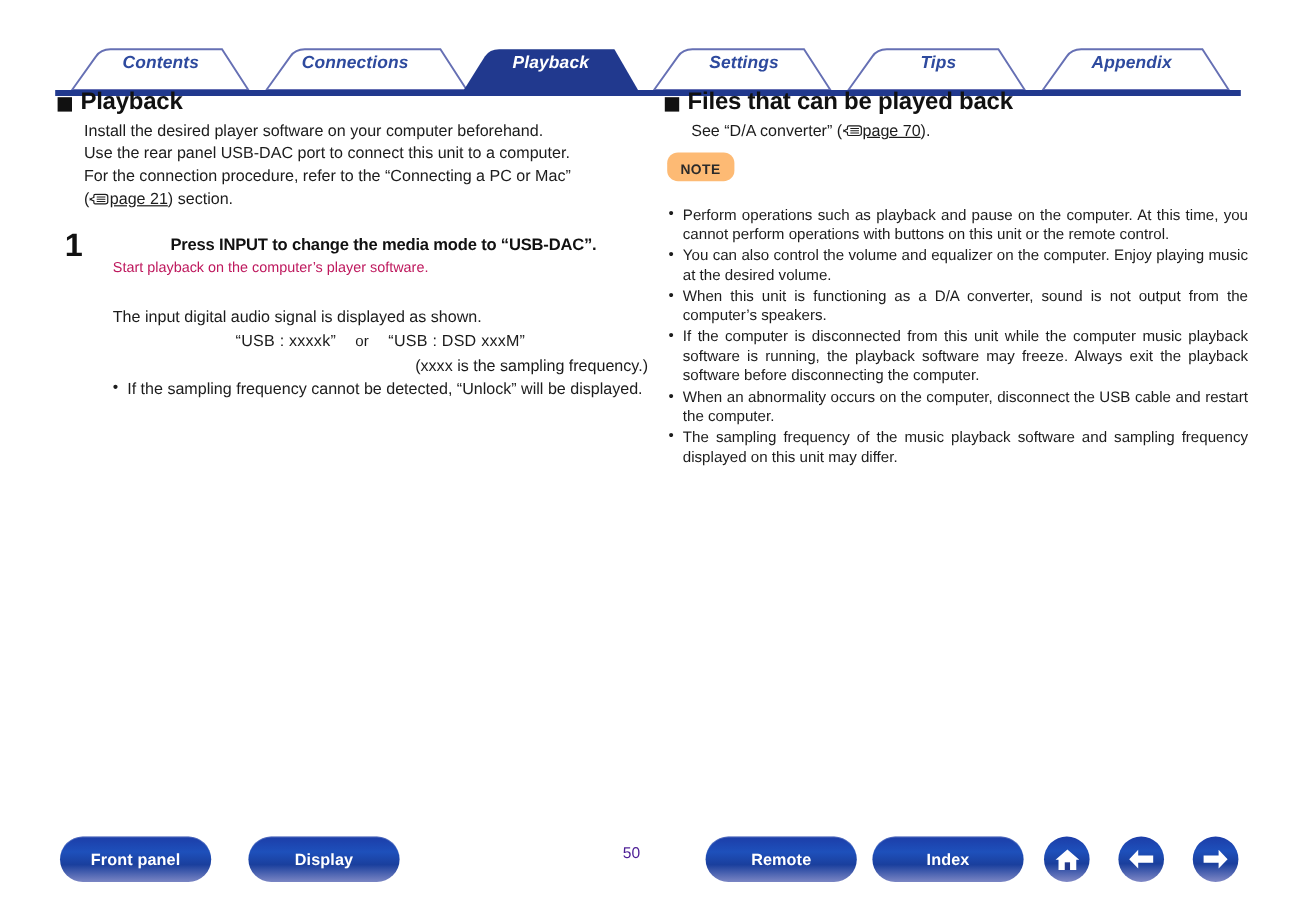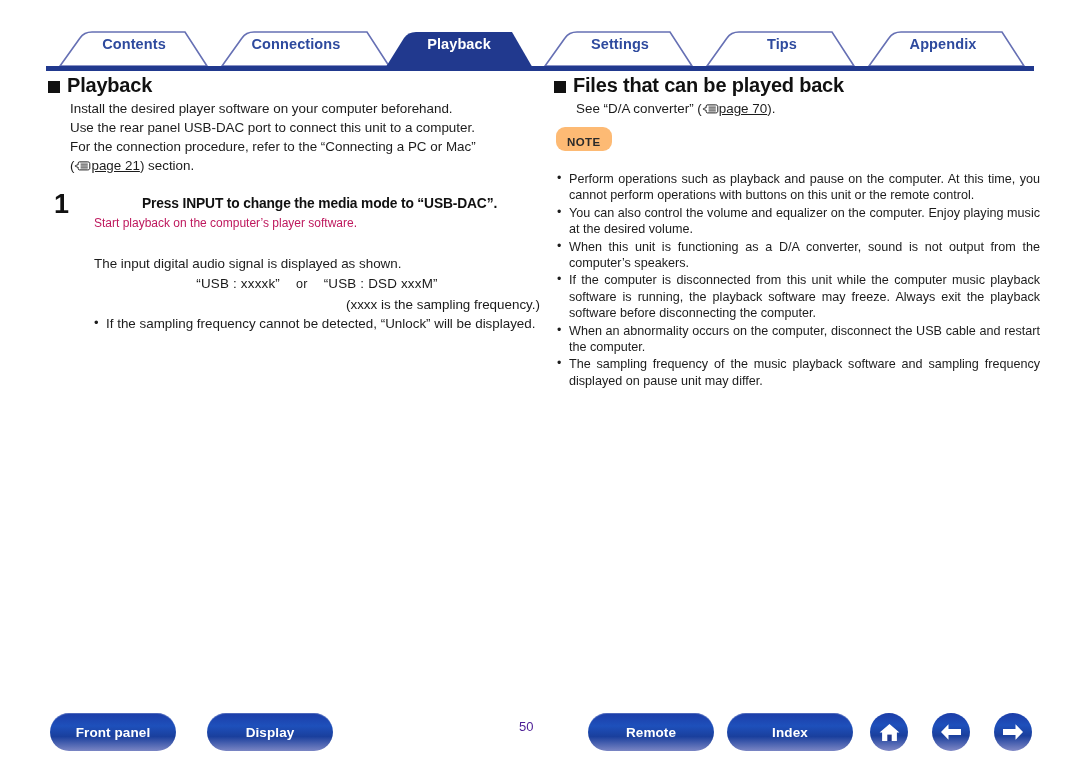--- a/index.html
+++ b/index.html
@@ -16,23 +16,24 @@
   .page {
     position: relative;
     width: 1080px;
     height: 761px;
     background: #ffffff;
   }
 
   
   .tabbar {
     position: absolute;
-    left: 0; top: 4px;
+    left: 0; top: 13px;
     width: 979px;
     height: 68px;
+    font-style: italic;
   }
   .tabbar-svg { position: absolute; left: 0; top: 0; }
 
   .tab-label {
     position: absolute;
     top: 40px;
     transform: translate(-50%, -50%);
     font-size: 14.5px;
     font-weight: bold;
     color: #2e4a9e;
@@ -170,21 +171,21 @@
   ul.notes li:before {
     content: "\2022";
     position: absolute;
     left: 1px; top: -1px;
     font-size: 12.5px;
   }
 
   
   .footer {
     position: absolute;
-    left: 0; bottom: 2px;
+    left: 0; bottom: 18px;
     width: 872px;
     height: 46px;
     text-align: right;
   }
   .pill {
     position: absolute;
     top: 0;
     height: 38px;
     border-radius: 19px;
     background: linear-gradient(180deg,#1c3da8 0%, #1e50bb 34%, #1a3f9d 62%, #7b86c4 100%);
@@ -295,21 +296,21 @@
     </div>
 
     <div class="note-badge">NOTE</div>
 
     <ul class="notes">
       <li>Perform operations such as playback and pause on the computer. At this time, you cannot perform operations with buttons on this unit or the remote control.</li>
       <li>You can also control the volume and equalizer on the computer. Enjoy playing music at the desired volume.</li>
       <li>When this unit is functioning as a D/A converter, sound is not output from the computer’s speakers.</li>
       <li>If the computer is disconnected from this unit while the computer music playback software is running, the playback software may freeze. Always exit the playback software before disconnecting the computer.</li>
       <li>When an abnormality occurs on the computer, disconnect the USB cable and restart the computer.</li>
-      <li>The sampling frequency of the music playback software and sampling frequency displayed on pause unit may differ.</li>
+      <li>The sampling frequency of the music playback software and sampling frequency displayed on this unit may differ.</li>
     </ul>
   </div>
 
   <div class="footer">
 
     <div class="pill" style="left:50px; width:126px;">Front panel</div>
 
     <div class="pill" style="left:207px; width:126px;">Display</div>
 
 

